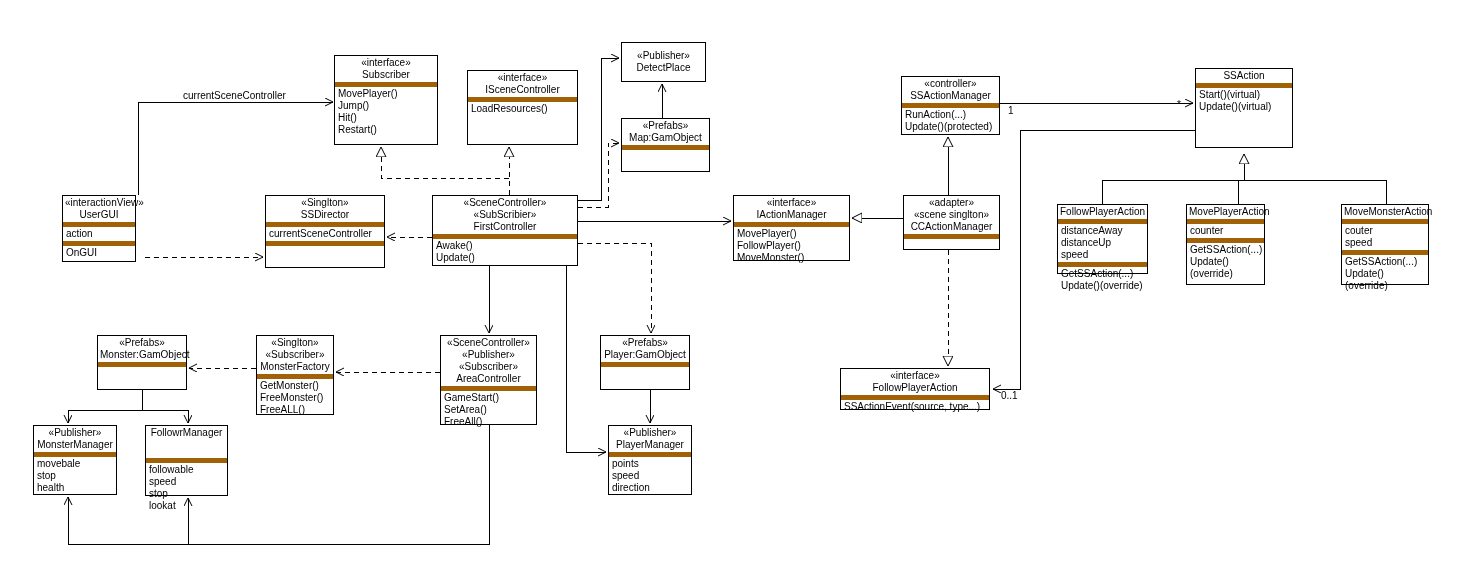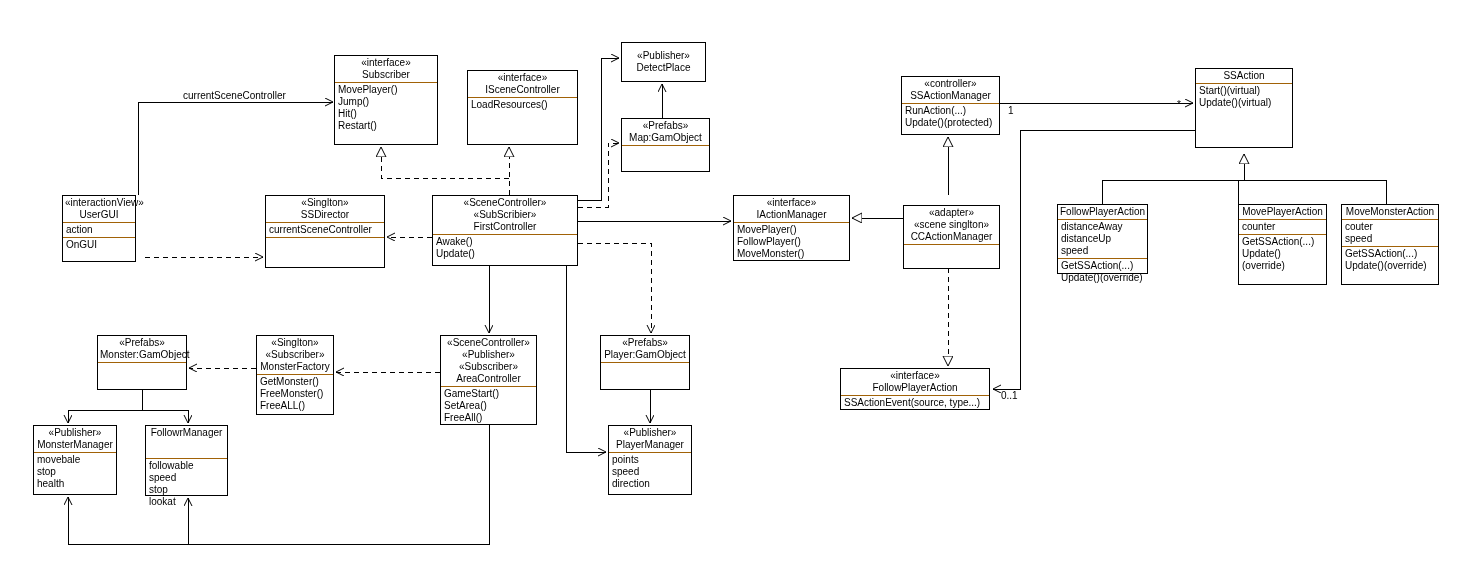--- a/index.html
+++ b/index.html
@@ -9,21 +9,21 @@
   }
   .edges{position:absolute;left:0;top:0;}
   .e{fill:none;stroke:#000;stroke-width:1;}
   .d{stroke-dasharray:5 4;}
   .box{
     position:absolute;box-sizing:border-box;border:1px solid #000;background:#fff;
     display:flex;flex-direction:column;font-size:10px;line-height:12px;
   }
   .hd{padding:1px 2px;text-align:center;}
   .hd.ctr{flex:1;display:flex;flex-direction:column;justify-content:center;}
-  .sec{border-top:1px solid #a16207;padding:1px 3px;}
+  .sec{border-top:5px solid #a16207;padding:1px 3px;}
   .grow{flex:1;}
   .lbl{position:absolute;font-size:10px;line-height:12px;white-space:nowrap;}
 </style>
 </head>
 <body>
 
 <div style="position:absolute;inset:0;">
 
 <svg class="edges" width="1467" height="583" viewBox="0 0 1467 583">
   <defs>
@@ -163,21 +163,21 @@
   <div class="hd">
     <div>«controller»</div>
     <div>SSActionManager</div>
   </div>
   <div class="sec grow">
     <div>RunAction(...)</div>
     <div>Update()(protected)</div>
   </div>
 </div>
 
-<div class="box" style="left:903px;top:205px;width:97px;height:64px;">
+<div class="box" style="left:903px;top:195px;width:97px;height:55px;">
   <div class="hd">
     <div>«adapter»</div>
     <div>«scene singlton»</div>
     <div>CCActionManager</div>
   </div>
   <div class="sec grow"></div>
 </div>
 
 <div class="box" style="left:1195px;top:68px;width:98px;height:80px;">
   <div class="hd">
@@ -197,34 +197,34 @@
     <div>distanceAway</div>
     <div>distanceUp</div>
     <div>speed</div>
   </div>
   <div class="sec grow">
     <div>GetSSAction(...)</div>
     <div>Update()(override)</div>
   </div>
 </div>
 
-<div class="box" style="left:1238px;top:204px;width:89px;height:81px;">
+<div class="box" style="left:1186px;top:204px;width:79px;height:81px;">
   <div class="hd">
     <div>MovePlayerAction</div>
   </div>
   <div class="sec">
     <div>counter</div>
   </div>
   <div class="sec grow">
     <div>GetSSAction(...)</div>
     <div>Update()(override)</div>
   </div>
 </div>
 
-<div class="box" style="left:1341px;top:204px;width:98px;height:81px;">
+<div class="box" style="left:1341px;top:204px;width:88px;height:81px;">
   <div class="hd">
     <div>MoveMonsterAction</div>
   </div>
   <div class="sec">
     <div>couter</div>
     <div>speed</div>
   </div>
   <div class="sec grow">
     <div>GetSSAction(...)</div>
     <div>Update()(override)</div>

